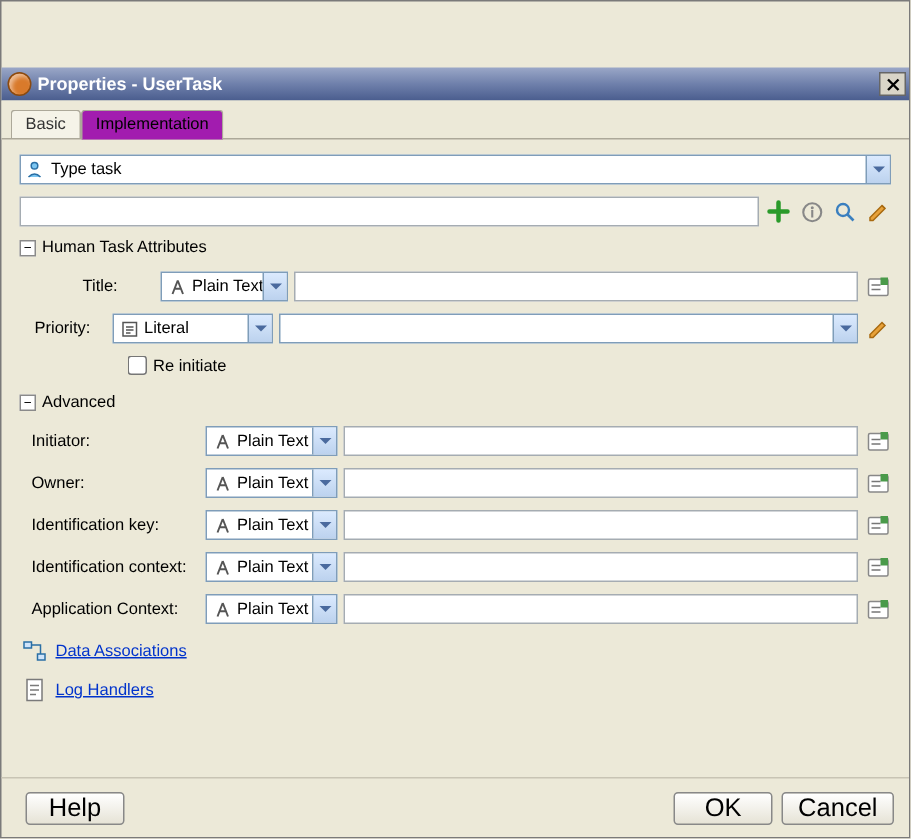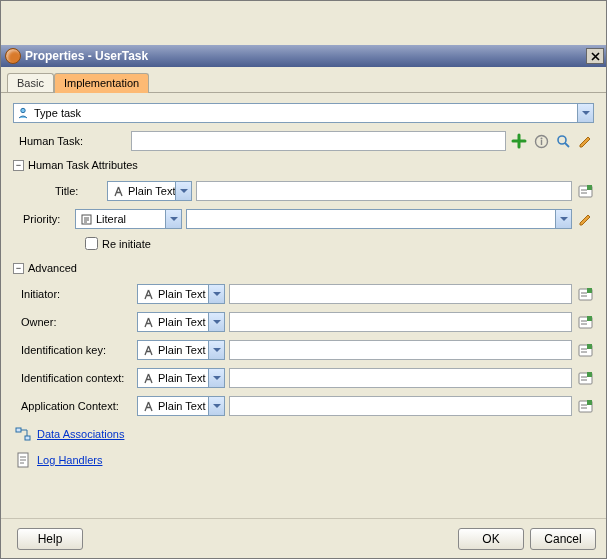--- a/index.html
+++ b/index.html
@@ -63,21 +63,21 @@
     margin-right: 0;
     position: relative;
     cursor: pointer;
   }
   .tab.inactive {
     background: #f5f3e8;
     top: 0;
     color: #333;
   }
   .tab.active {
-    background: #fdba74;
+    background: #a21caf;
     z-index: 2;
     margin-bottom: -1px;
     padding-bottom: 4px;
   }
   .content {
     flex: 1;
     padding: 10px 12px;
     overflow-y: auto;
   }
   .form-row {
@@ -174,21 +174,21 @@
   .btn {
     min-width: 66px;
     height: 22px;
     border: 1px solid #888;
     background: linear-gradient(to bottom,#fff,#e6e3d6);
     border-radius: 3px;
     cursor: pointer;
     display: inline-flex; align-items:center; justify-content:center;
     padding: 0 10px;
     margin-left: 6px;
-    font-size:12px;
+    font-size:17px;
   }
   
   svg { display:block; }
 </style>
 </head>
 <body>
 
 <div class="window">
 
   <div class="titlebar">
@@ -215,21 +215,20 @@
               <circle cx="6" cy="4.5" r="2.2" fill="#7cc6f2" stroke="#2a6fa5"></circle>
               <path d="M2 12 Q6 8 10 12" fill="#7cc6f2" stroke="#2a6fa5"></path>
             </svg>
         </span>
         <span class="ct">Type task</span>
         <span class="arrow"></span>
       </div>
     </div>
 
     <div class="form-row">
-      <span class="lbl">Human Task:</span>
       <div class="txt-input flex"></div>
       <span class="icon-btn">
         <svg width="16" height="16" viewBox="0 0 16 16">
             <path d="M8 2 v12 M2 8 h12" stroke="#2a9a2a" stroke-width="3" stroke-linecap="round"></path>
           </svg>
       </span>
       <span class="icon-btn">
         <svg width="15" height="15" viewBox="0 0 15 15">
             <circle cx="7.5" cy="7.5" r="6" fill="none" stroke="#888" stroke-width="1.4"></circle>
             <circle cx="7.5" cy="4.5" r="1" fill="#888"></circle>

